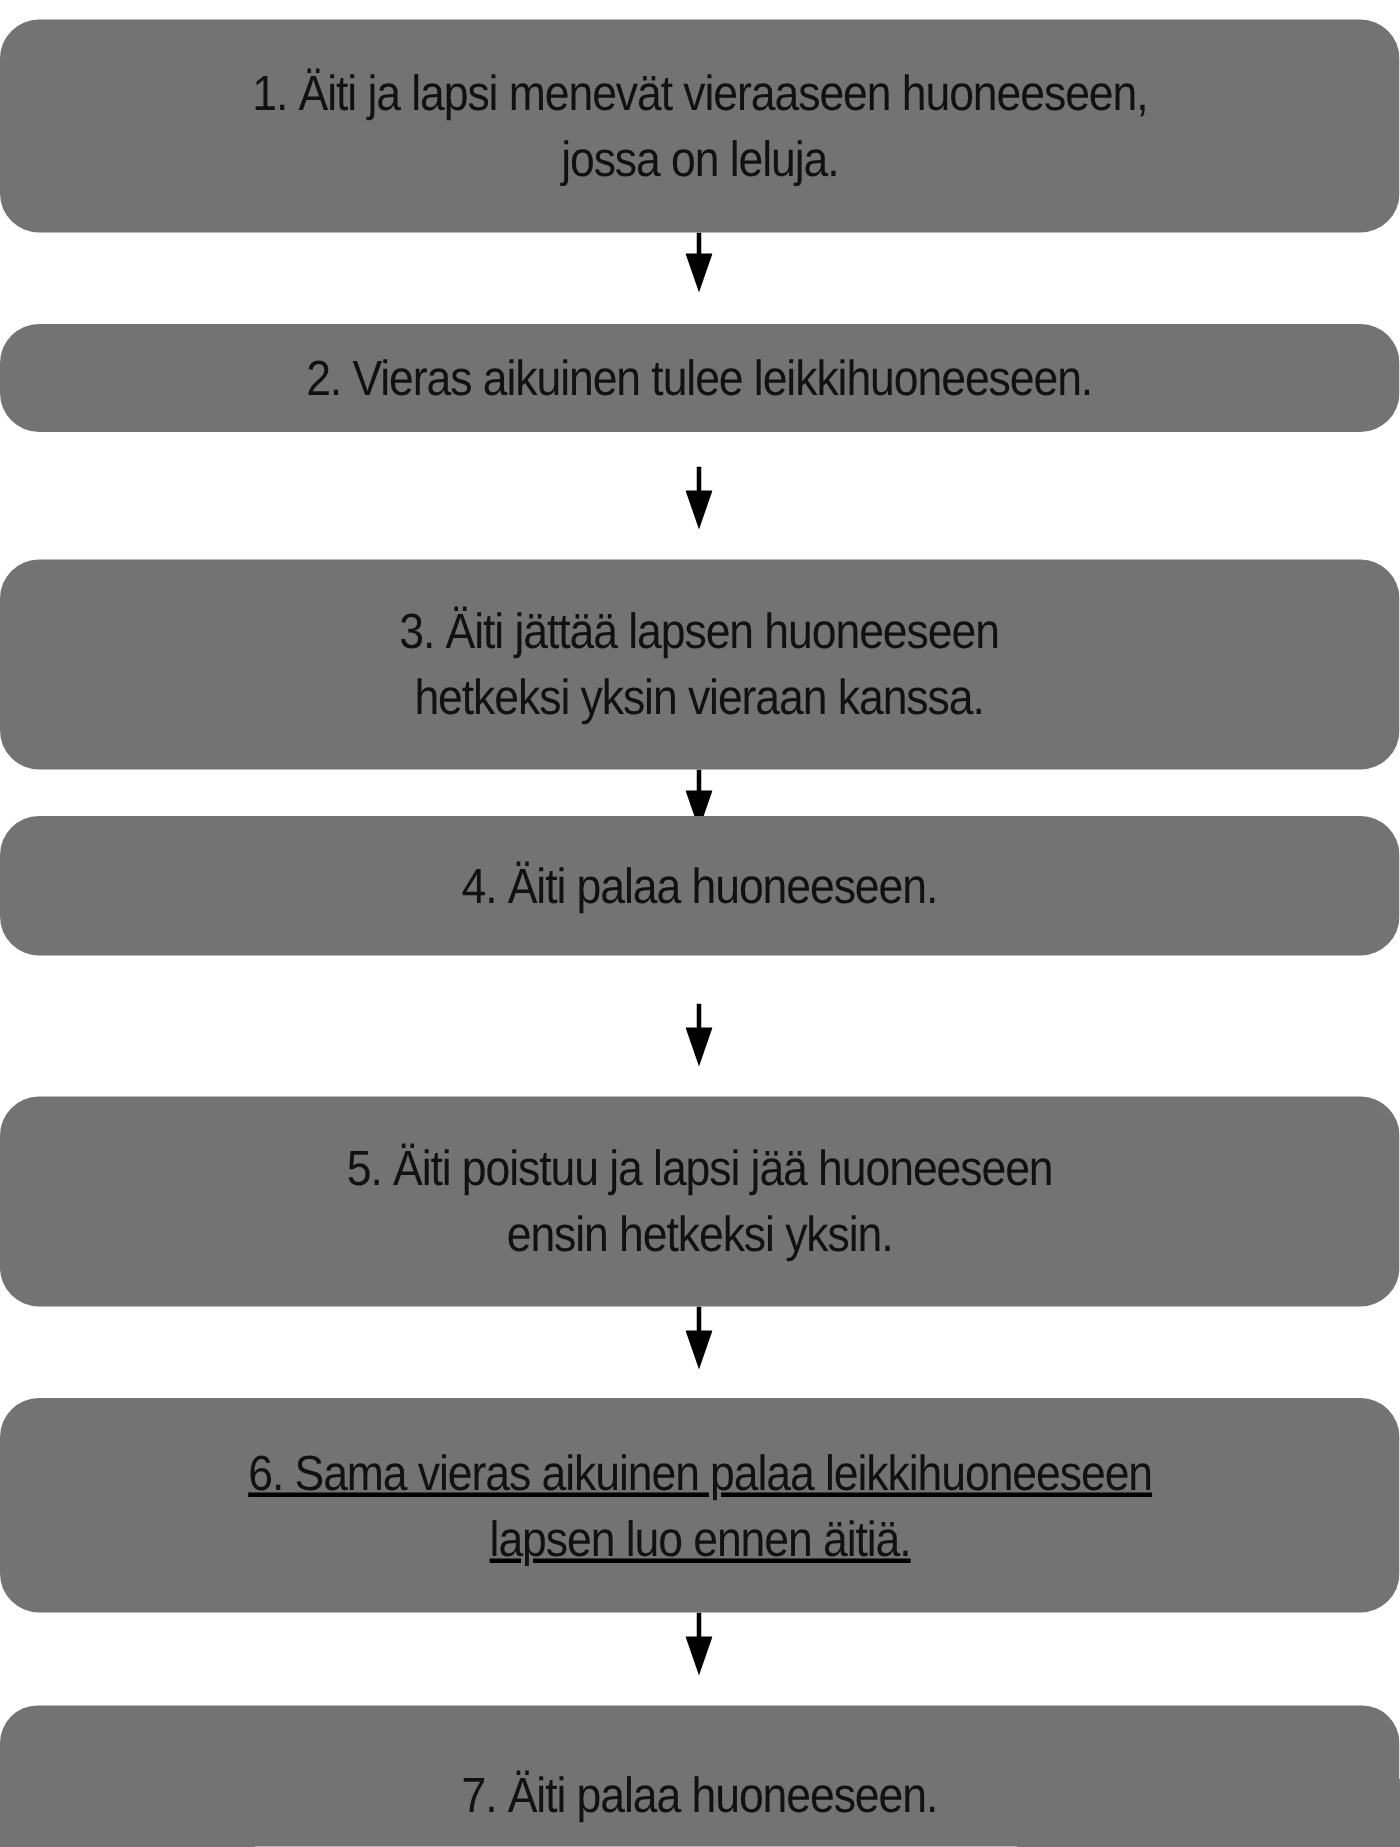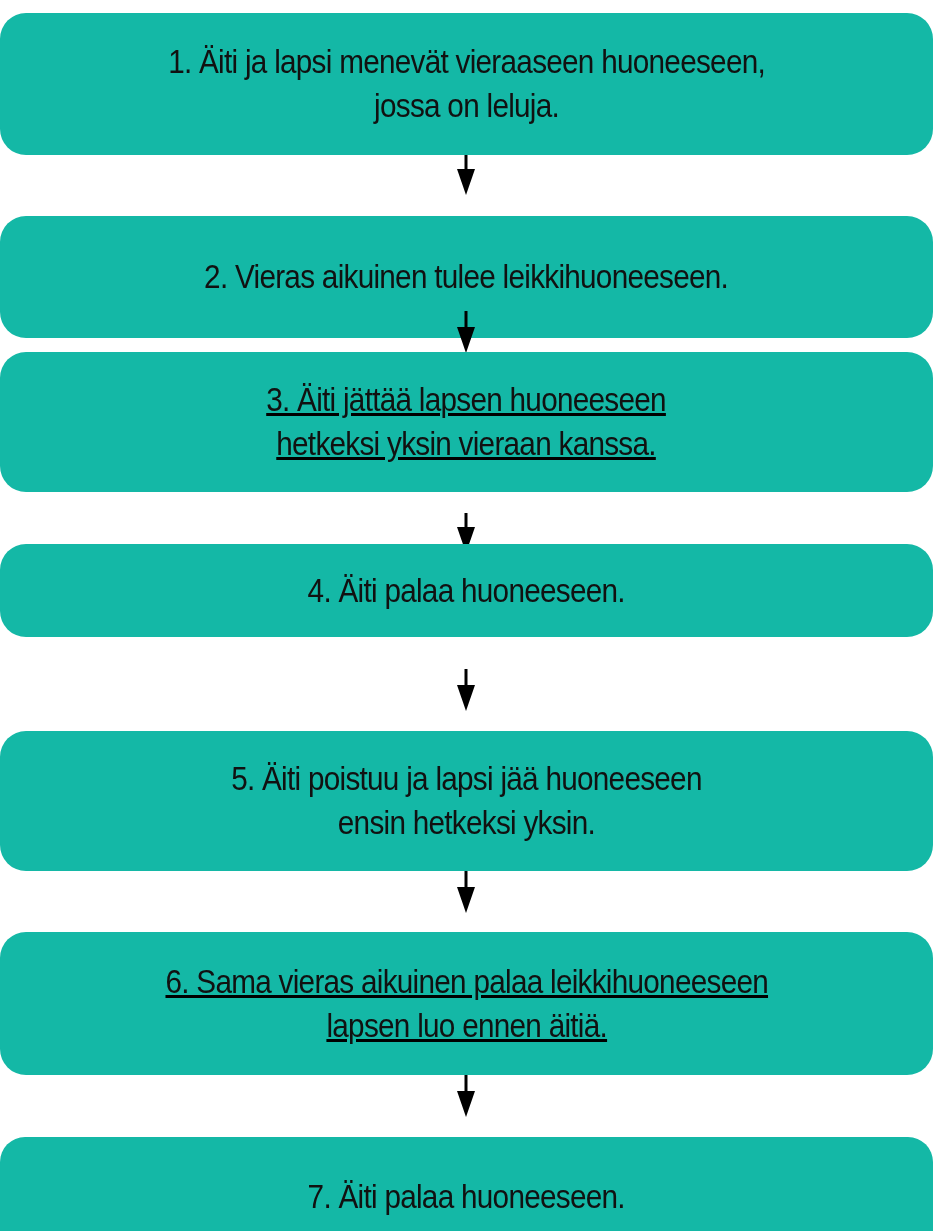--- a/index.html
+++ b/index.html
@@ -11,21 +11,21 @@
       width: 933px;
       height: 1231px;
       position: relative;
       overflow: hidden;
       font-family: "Liberation Sans", "DejaVu Sans", sans-serif;
     }
     .step {
       position: absolute;
       left: 0;
       width: 933px;
-      background: #14b8a6;
+      background: #737373;
       border-radius: 26px;
       display: flex;
       align-items: center;
       justify-content: center;
       box-sizing: border-box;
       padding: 0 40px;
     }
     .step-text {
       color: #111111;
       font-size: 33px;
@@ -51,33 +51,33 @@
     <span>jossa on leluja.</span>
   </div>
 </div>
 <div class="arrow" style="top:155px;">
   <svg width="18" height="40" viewBox="0 0 18 40">
       <line x1="9" y1="0" x2="9" y2="20" stroke="#000" stroke-width="3"></line>
       <polygon points="0,14 18,14 9,40" fill="#000"></polygon>
     </svg>
 </div>
 
-<div class="step" style="top:216px; height:122px;">
+<div class="step" style="top:216px; height:72px;">
   <div class="step-text">
     <span>2. Vieras aikuinen tulee leikkihuoneeseen.</span>
   </div>
 </div>
 <div class="arrow" style="top:311px;">
   <svg width="18" height="42" viewBox="0 0 18 42">
       <line x1="9" y1="0" x2="9" y2="20" stroke="#000" stroke-width="3"></line>
       <polygon points="0,16 18,16 9,42" fill="#000"></polygon>
     </svg>
 </div>
 
-<div class="step" style="top:352px; height:140px;text-decoration:underline;">
+<div class="step" style="top:373px; height:140px;">
   <div class="step-text">
     <span>3. Äiti jättää lapsen huoneeseen</span>
     <span>hetkeksi yksin vieraan kanssa.</span>
   </div>
 </div>
 <div class="arrow" style="top:513px;">
   <svg width="18" height="40" viewBox="0 0 18 40">
       <line x1="9" y1="0" x2="9" y2="20" stroke="#000" stroke-width="3"></line>
       <polygon points="0,14 18,14 9,40" fill="#000"></polygon>
     </svg>

